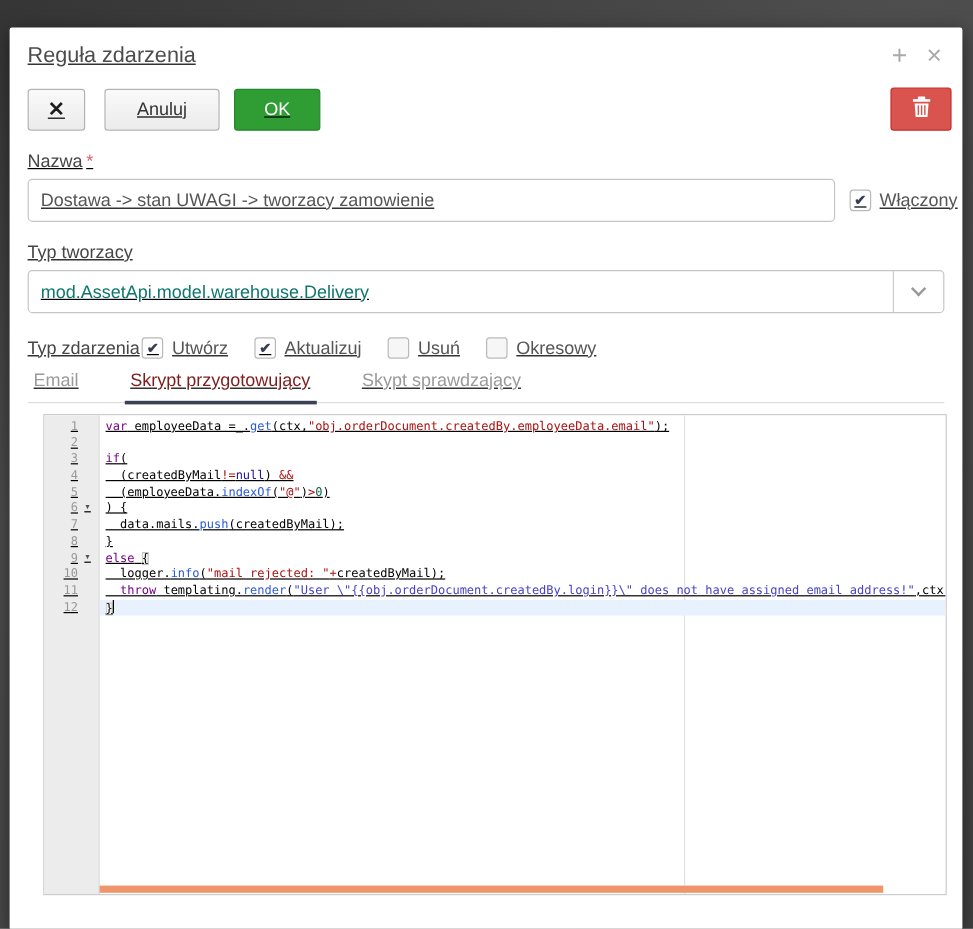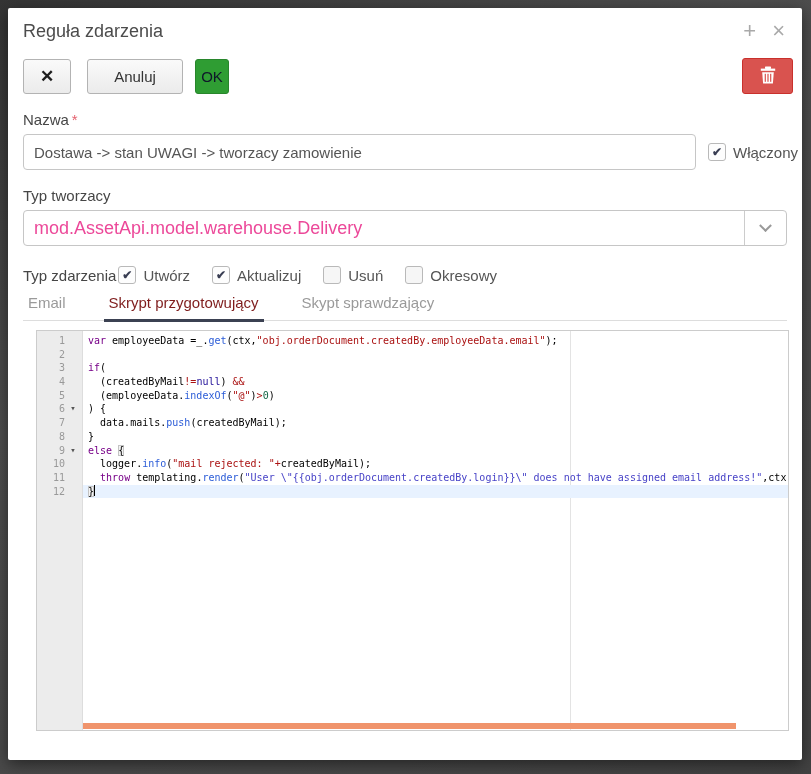--- a/index.html
+++ b/index.html
@@ -3,37 +3,38 @@
 <meta charset="utf-8">
 <style>
   * { margin:0; padding:0; box-sizing:border-box; }
   html,body { width:811px; height:774px; }
   body {
     font-family:"Liberation Sans", sans-serif;
     background:linear-gradient(150deg,#353535,#4e4e4e 35%,#474747 80%,#424242);
     position:relative; overflow:hidden;
   }
   .modal {
-    position:absolute; left:8px; top:8px; width:794px; height:752px;
+    position:absolute; left:8px; top:23px; width:794px; height:752px;
     background:#fff; border-radius:2px; box-shadow:0 4px 16px rgba(0,0,0,.5);
     padding:8px 15px;
+    text-decoration:underline;
   }
   
   .title-row { position:relative; height:36px; }
   .dlg-title { font-size:18px; color:#4c4c4c; font-weight:400; padding-top:5px; }
   .win-ctrl { position:absolute; top:2px; color:#a9a9a9; font-size:22px; font-weight:300; cursor:pointer; line-height:26px; }
   .win-plus { right:31px; }
   .win-close { right:2px; }
   
   .toolbar { position:relative; margin-top:6px; height:36px; display:flex; align-items:center; }
   .btn { height:35px; border-radius:3px; font-size:15px; display:inline-flex; align-items:center; justify-content:center; cursor:pointer; font-family:inherit; }
   .btn-plain { background:linear-gradient(#fafafa,#ebebeb); border:1px solid #b3b3b3; color:#333; }
   .btn-x { width:48px; font-size:17px; font-weight:700; color:#1d1d1d; }
   .btn-cancel { width:96px; margin-left:16px; }
-  .btn-ok { width:34px; margin-left:12px; background:#2f9d33; border:1px solid #28862c; color:#0f172a; }
+  .btn-ok { width:72px; margin-left:12px; background:#2f9d33; border:1px solid #28862c; color:#ffffff; }
   .btn-del { position:absolute; right:-6px; top:0; width:51px; height:36px; background:#d9534f; border:1px solid #c9302c; }
   
   .field-label { margin-top:17px; font-size:15px; color:#464646; }
   .req { color:#e4606d; margin-left:3px; }
   .name-row { margin-top:6px; display:flex; align-items:center; }
   .text-input {
     height:36px; flex:0 0 673px; border:1px solid #c6c6c6; border-radius:4px;
     padding:0 10px; font-size:15px; color:#555; font-family:inherit; outline:none; background:#fff;
   }
   .cb-group { display:inline-flex; align-items:center; cursor:pointer; }
@@ -42,21 +43,21 @@
     width:18px; height:18px; flex:none; border:1px solid #b9b9b9; border-radius:3px;
     background:#f6f6f6; margin-right:7px; text-align:center; line-height:16px;
     font-size:12px; color:#383d52; font-weight:bold;
   }
   .cb.checked { background:#fdfdfd; }
   .cb-label { font-size:15px; color:#555; white-space:nowrap; }
   .select {
     margin-top:6px; height:36px; border:1px solid #c6c6c6; border-radius:4px;
     display:flex; align-items:stretch; cursor:pointer; background:#fff;
   }
-  .select-value { flex:1; display:flex; align-items:center; padding:0 10px; font-size:18px; color:#ec4899; }
+  .select-value { flex:1; display:flex; align-items:center; padding:0 10px; font-size:15px; color:#0f766e; }
   .select-caret-zone { width:42px; border-left:1px solid #ccc; display:flex; align-items:center; justify-content:center; }
   .caret { width:9px; height:9px; border-right:2px solid #999; border-bottom:2px solid #999; transform:rotate(45deg) translate(-2px,-2px); }
   .event-row { margin-top:20px; display:flex; align-items:center; }
   .event-row .field-label { margin:0 2px 0 0; }
   .event-row .cb-group { margin-right:22px; }
   
   .tab-bar { margin-top:4px; display:flex; border-bottom:1px solid #ddd;gap:14px; }
   .tab {
     font-size:15px; color:#9a9a9a; padding:6px 5px 8px; margin-right:19px;
     border-bottom:3px solid transparent; margin-bottom:-2px; cursor:pointer; white-space:nowrap;

